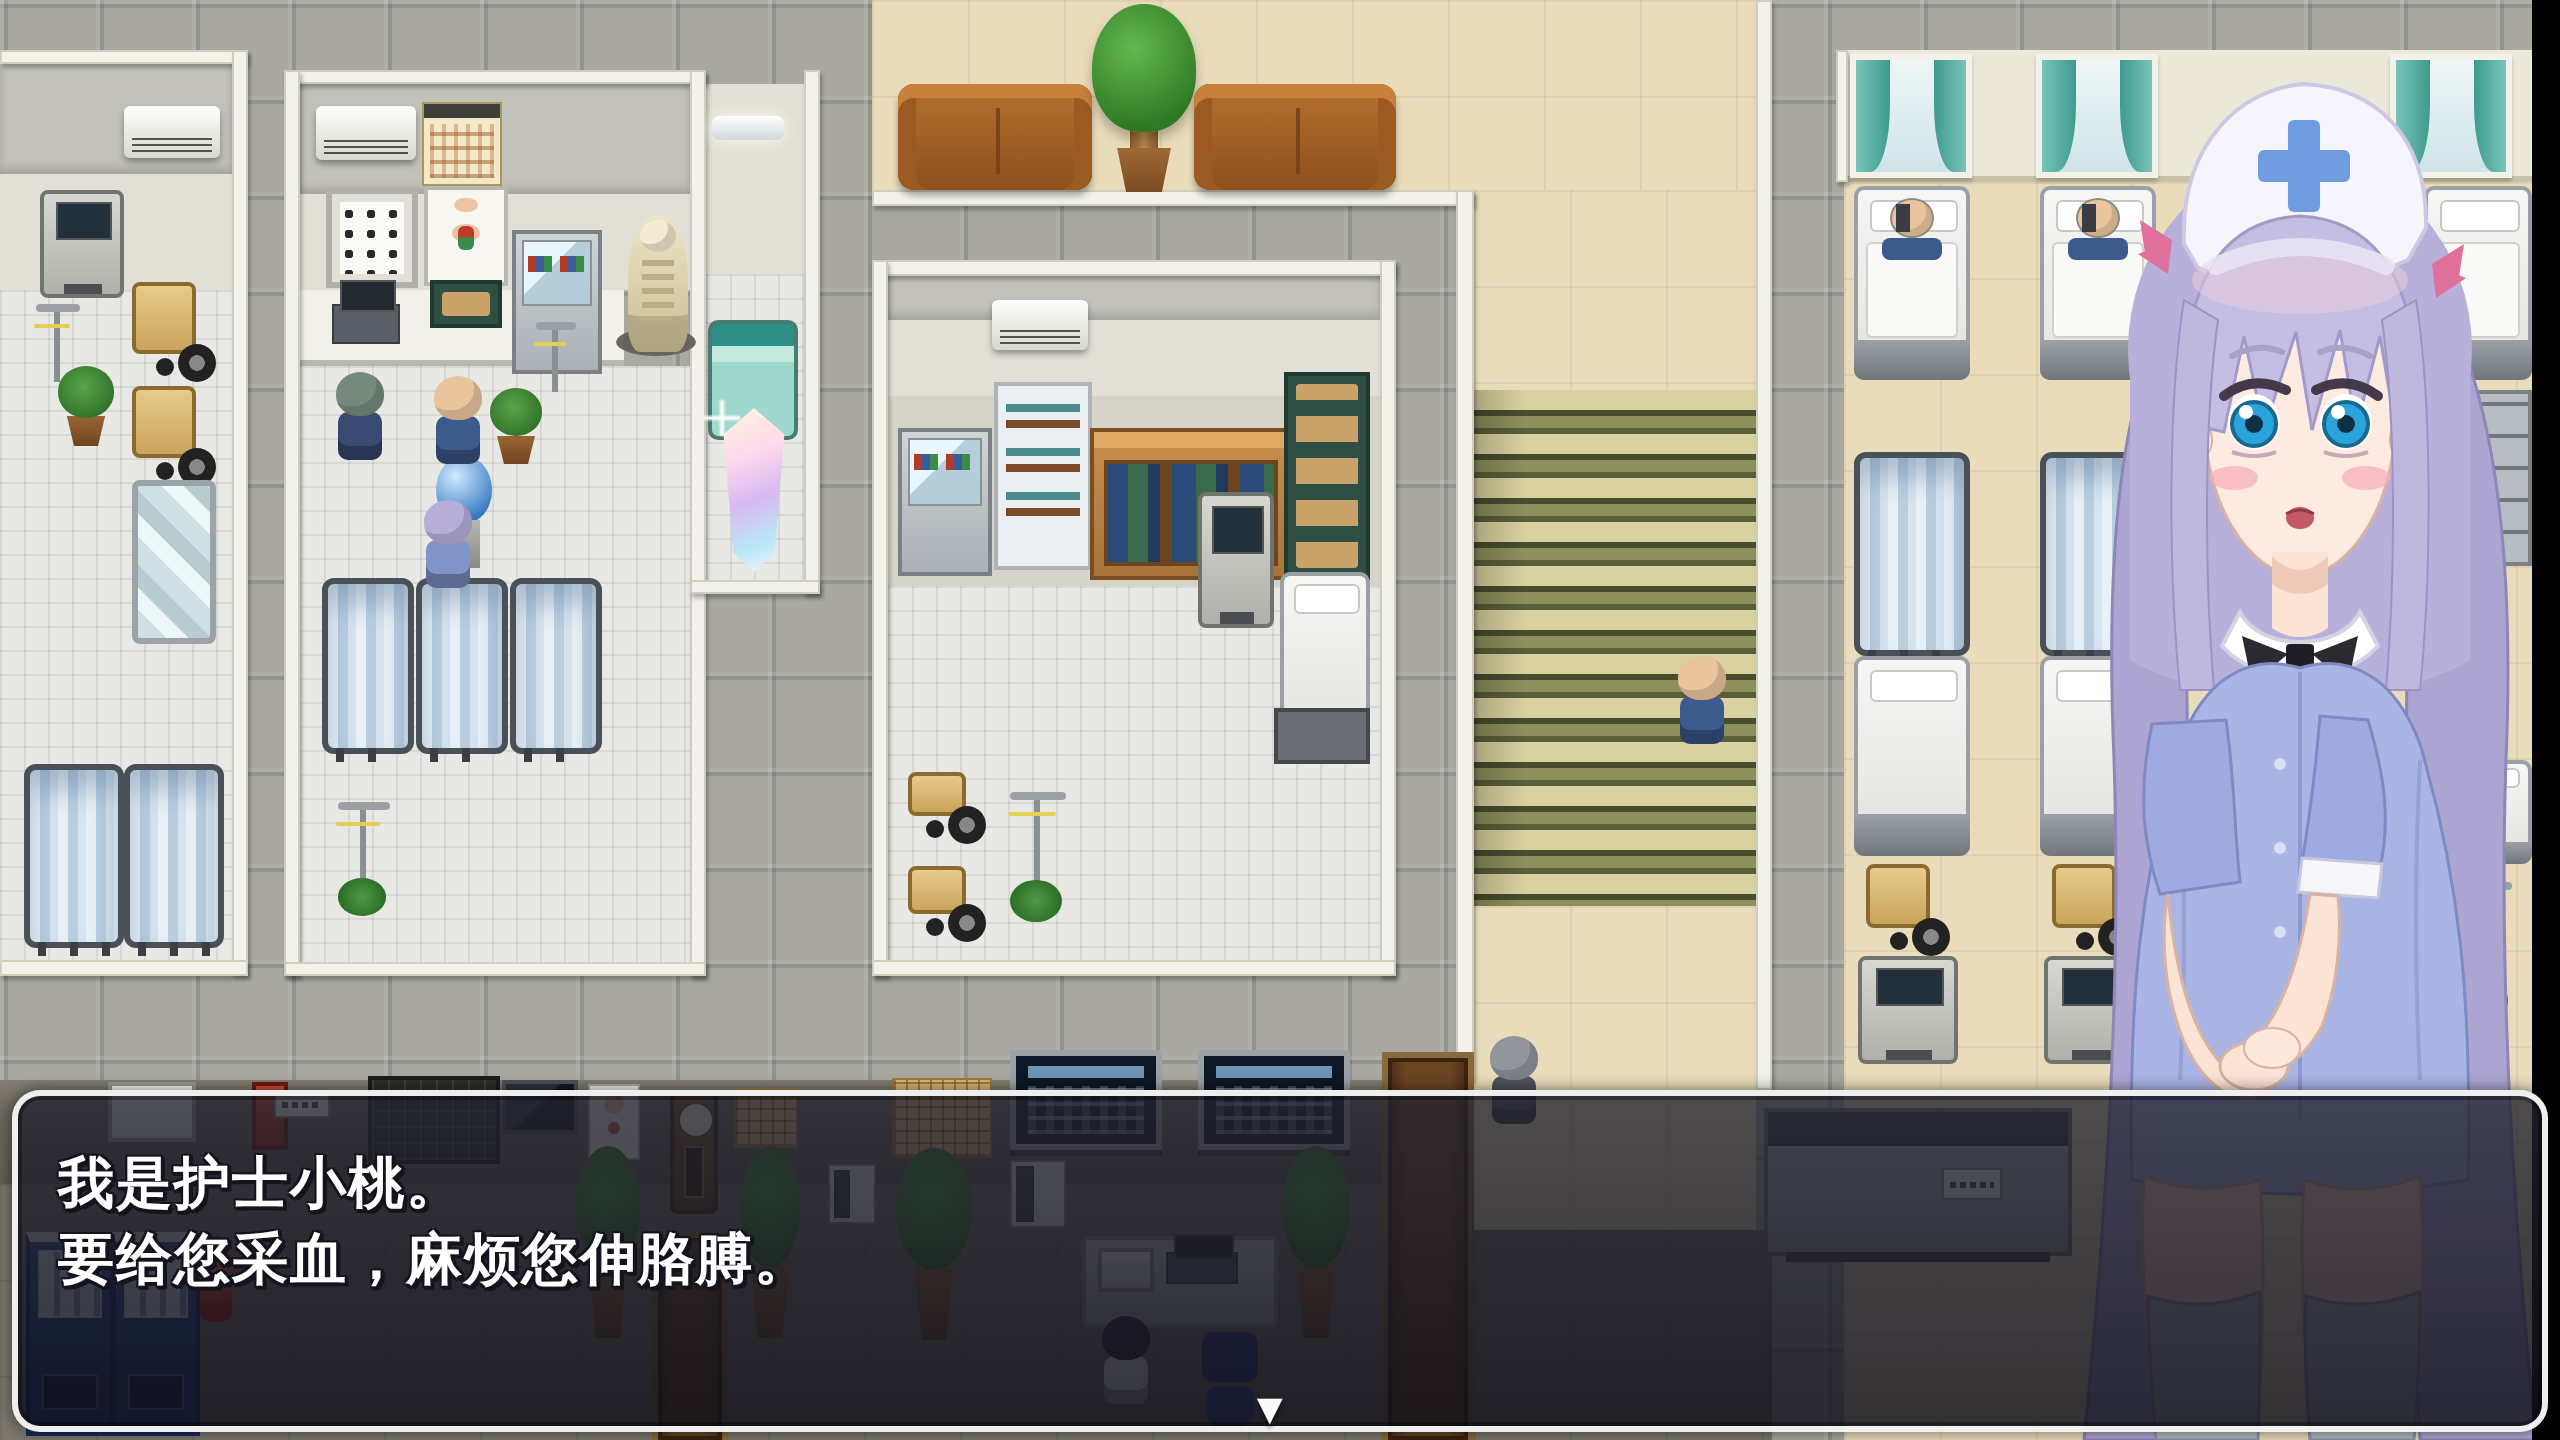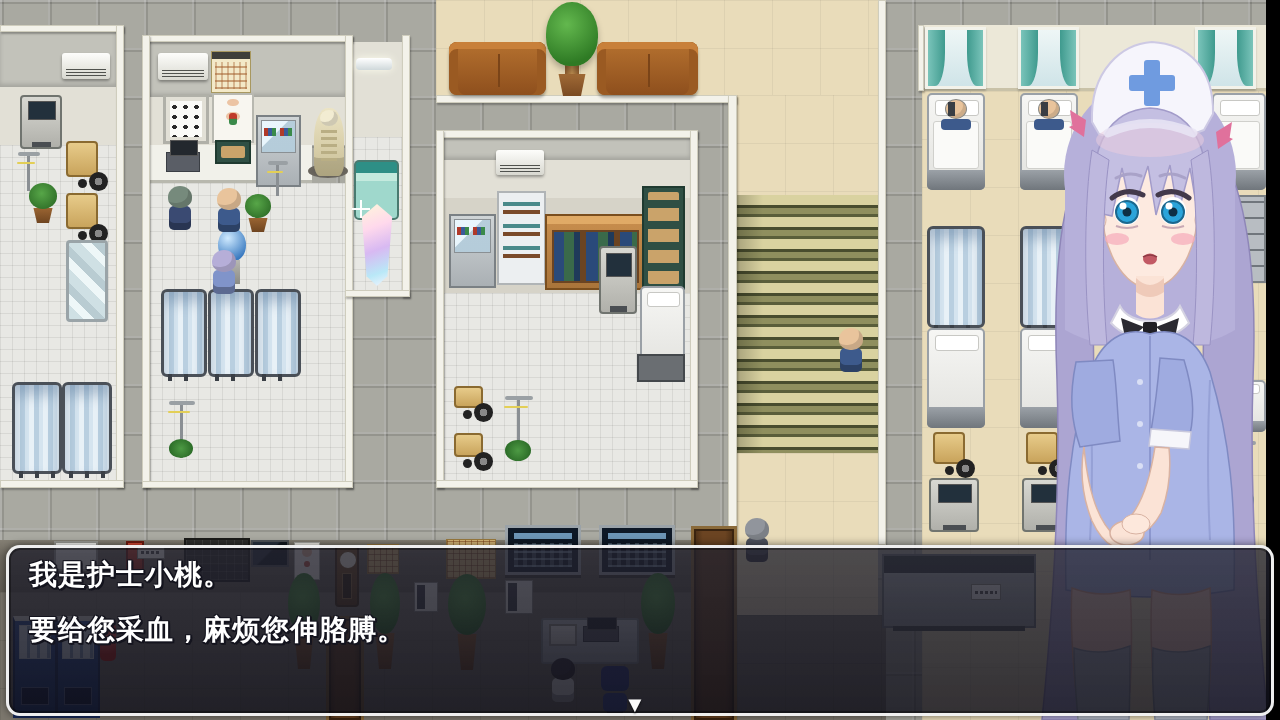--- a/index.html
+++ b/index.html
@@ -128,21 +128,21 @@
   .maid{--hair:#36313a;--cloth:#f2f2f4;}
   .lady{--hair:#91959c;--cloth:#4e525e;}
 
   
   .dialog{left:6px;top:545px;width:1268px;height:171px;z-index:10;
     border:3px solid rgba(250,250,250,.95);border-radius:14px;
     background:linear-gradient(180deg,rgba(34,34,46,.78),rgba(16,16,26,.84));
     box-shadow:inset 0 0 0 2px rgba(0,0,0,.35),0 0 8px rgba(0,0,0,.55);}
   .dline{position:absolute;left:20px;color:#fff;font-size:28px;font-weight:600;letter-spacing:1px;white-space:nowrap;
     text-shadow:2px 2px 0 #14141e,-1px -1px 0 #14141e,1px -1px 0 #14141e,-1px 1px 0 #14141e,2px 0 0 #14141e,0 2px 0 #14141e;}
-  .dl1{top:8px;} .dl2{top:63px;}
+  .dl1{top:25px;} .dl2{top:63px;}
   .cont{left:624px;top:697px;z-index:11;color:#fafafa;font-size:22px;line-height:16px;
     text-shadow:0 2px 2px rgba(0,0,0,.6);}
   .blackstrip{left:1266px;top:0;width:14px;height:720px;background:#000;z-index:6;}
   .portrait{left:1032px;top:0;width:238px;height:720px;z-index:5;}
 </style>
 </head>
 <body>
 
 <div id="screen">
 

